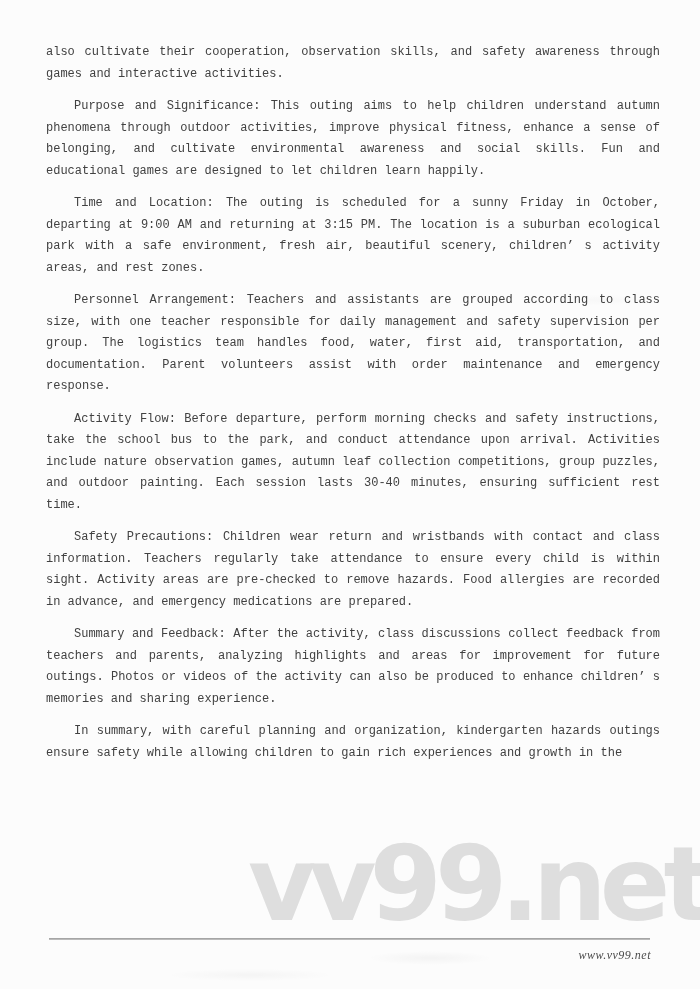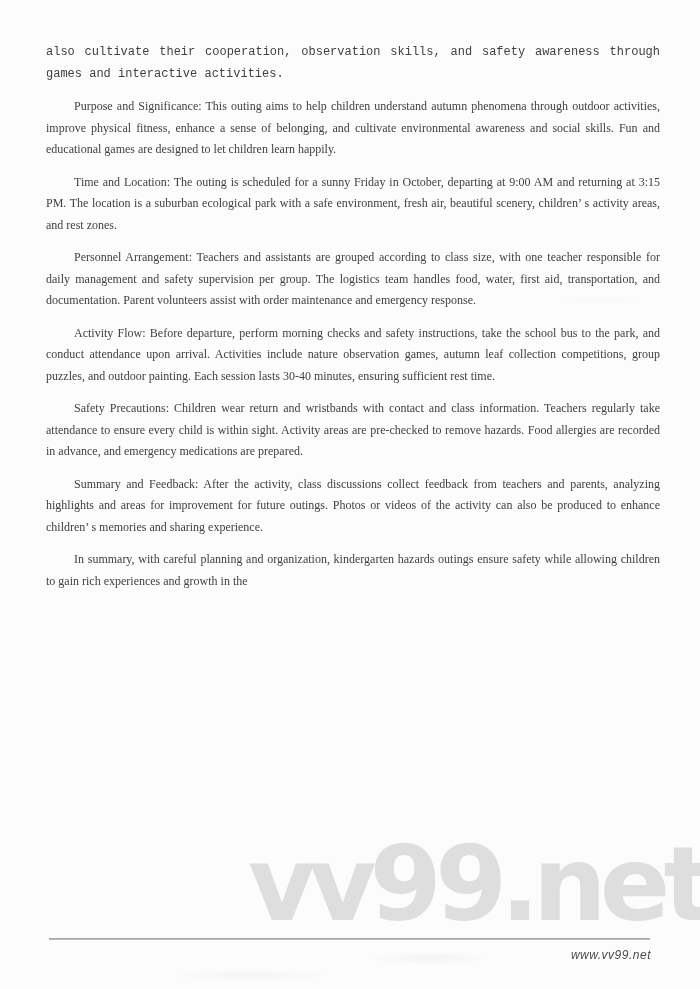--- a/index.html
+++ b/index.html
@@ -48,37 +48,36 @@
     margin: 0 0 11px 0;
     font-size: 12px;
     line-height: 21.5px;
     color: #414141;
     text-align: justify;
     word-break: normal;
     overflow-wrap: normal;
   }
   .content p.para.indent {
     text-indent: 28px;
-    font-family: Liberation Serif, serif;
   }
   .footer-rule {
     position: absolute;
     left: 49px;
     top: 938px;
     width: 601px;
     height: 2px;
     z-index: 1;
     background: linear-gradient(#9a9a9a, #c6c6c6);
   }
   .footer-site {
     position: absolute;
     top: 948px;
     right: 49px;
     z-index: 1;
-    font-family: Liberation Sans, sans-serif;
+    font-family: Liberation Serif, serif;
     font-style: italic;
     font-size: 12px;
     letter-spacing: 0.5px;
     color: #4b4b4b;
   }
 </style>
 </head>
 <body>
 
 <div class="page">

